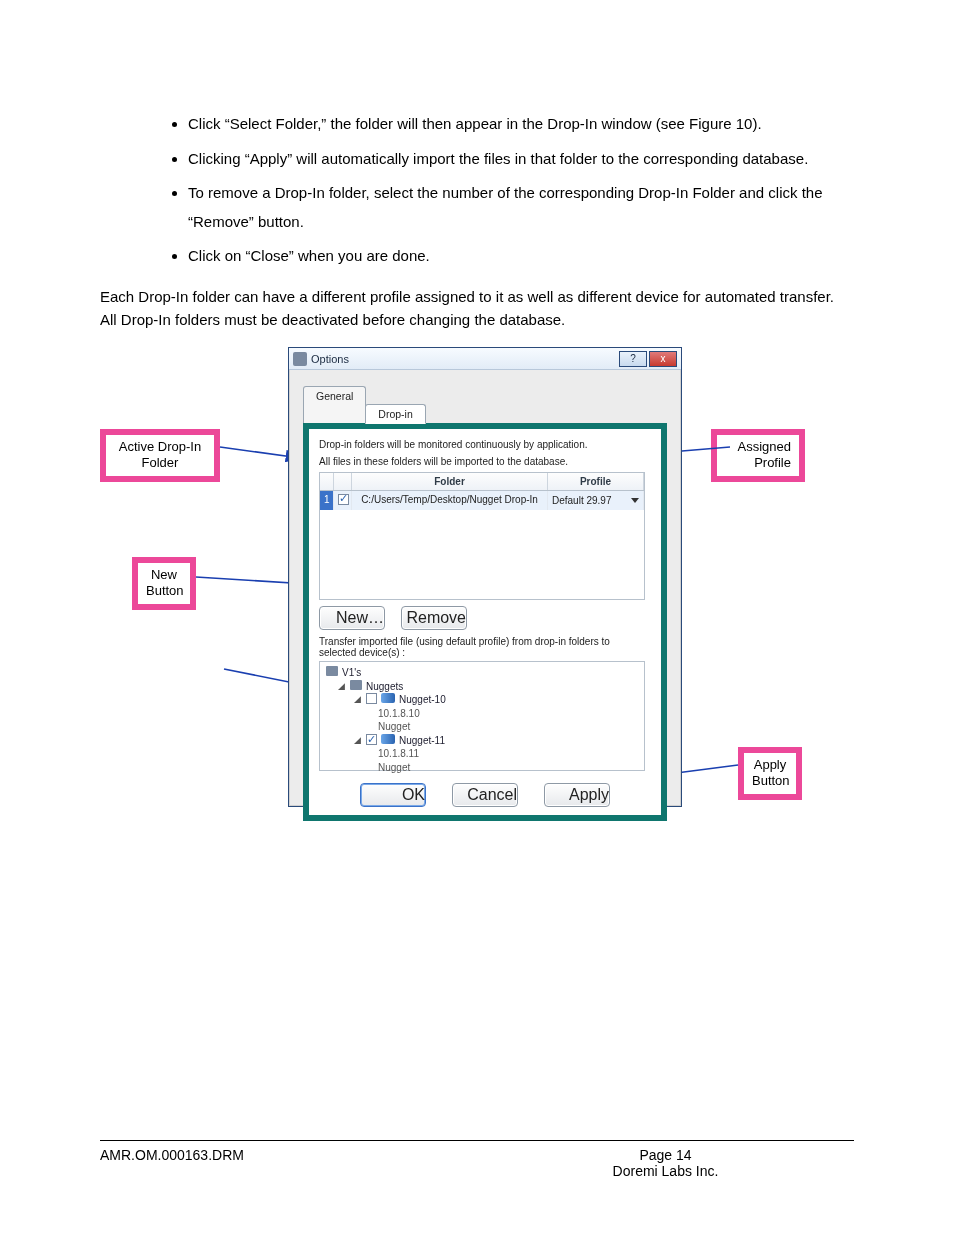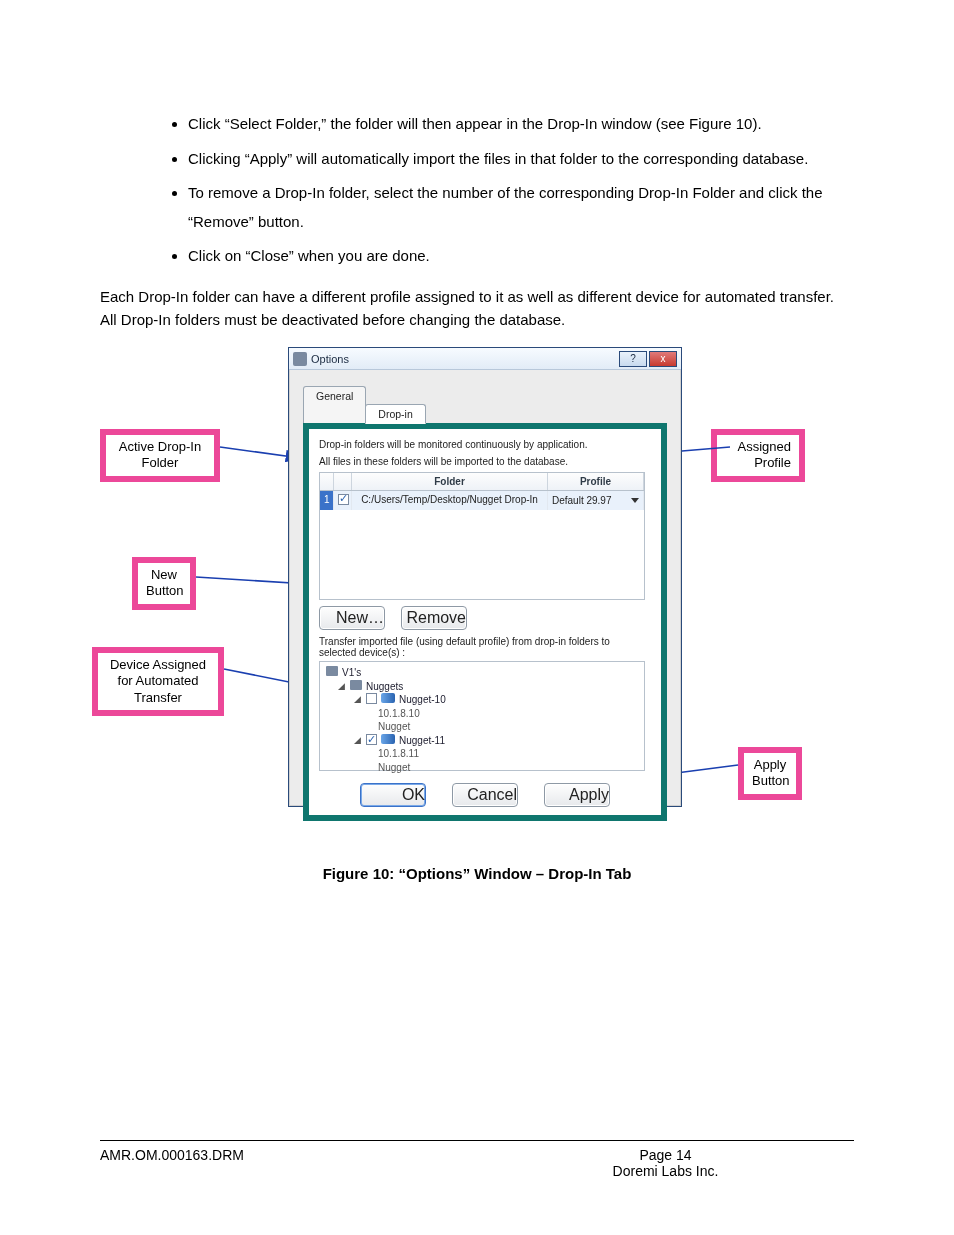--- a/index.html
+++ b/index.html
@@ -144,21 +144,20 @@
     <li>To remove a Drop-In folder, select the number of the corresponding Drop-In Folder and click the “Remove” button.</li>
     <li>Click on “Close” when you are done.</li>
   </ul>
 
   <p class="para">Each Drop-In folder can have a different profile assigned to it as well as different device for automated transfer.  All Drop-In folders must be deactivated before changing the database.</p>
 
   <div class="figwrap">
 
     <div class="callout" style="left:0;top:82px;width:120px;">Active Drop-In<br>Folder</div>
     <div class="callout" style="left:32px;top:210px;width:64px;">New<br>Button</div>
-    <div class="callout" style="left:-8px;top:300px;width:132px;">Device Assigned<br>for Automated<br>Transfer</div>
     <div class="callout" style="left:611px;top:82px;width:94px;text-align:right;">Assigned<br>Profile</div>
     <div class="callout" style="left:638px;top:400px;width:64px;">Apply<br>Button</div>
 
     <svg class="arrows" width="760" height="490">
       <defs>
         <marker id="ah" markerWidth="10" markerHeight="8" refX="9" refY="4" orient="auto">
           <path d="M0,0 L10,4 L0,8 Z" fill="#1a3fb0"></path>
         </marker>
       </defs>
       <line x1="120" y1="100" x2="200" y2="111" stroke="#1a3fb0" stroke-width="1.6" marker-end="url(#ah)"></line>
@@ -236,21 +235,20 @@
           <div class="dlgbtns">
             <div class="wbtn ok">OK</div>
             <div class="wbtn">Cancel</div>
             <div class="wbtn">Apply</div>
           </div>
         </div>
       </div>
     </div>
   </div>
 
-  <div class="caption">Figure 10: “Options” Window – Drop-In Tab</div>
 
   <div class="footer">
     <div class="l">AMR.OM.000163.DRM</div>
     <div class="c">
       <div>Page 14</div>
       <div>Doremi Labs Inc.</div>
     </div>
   </div>
 
 </div>

